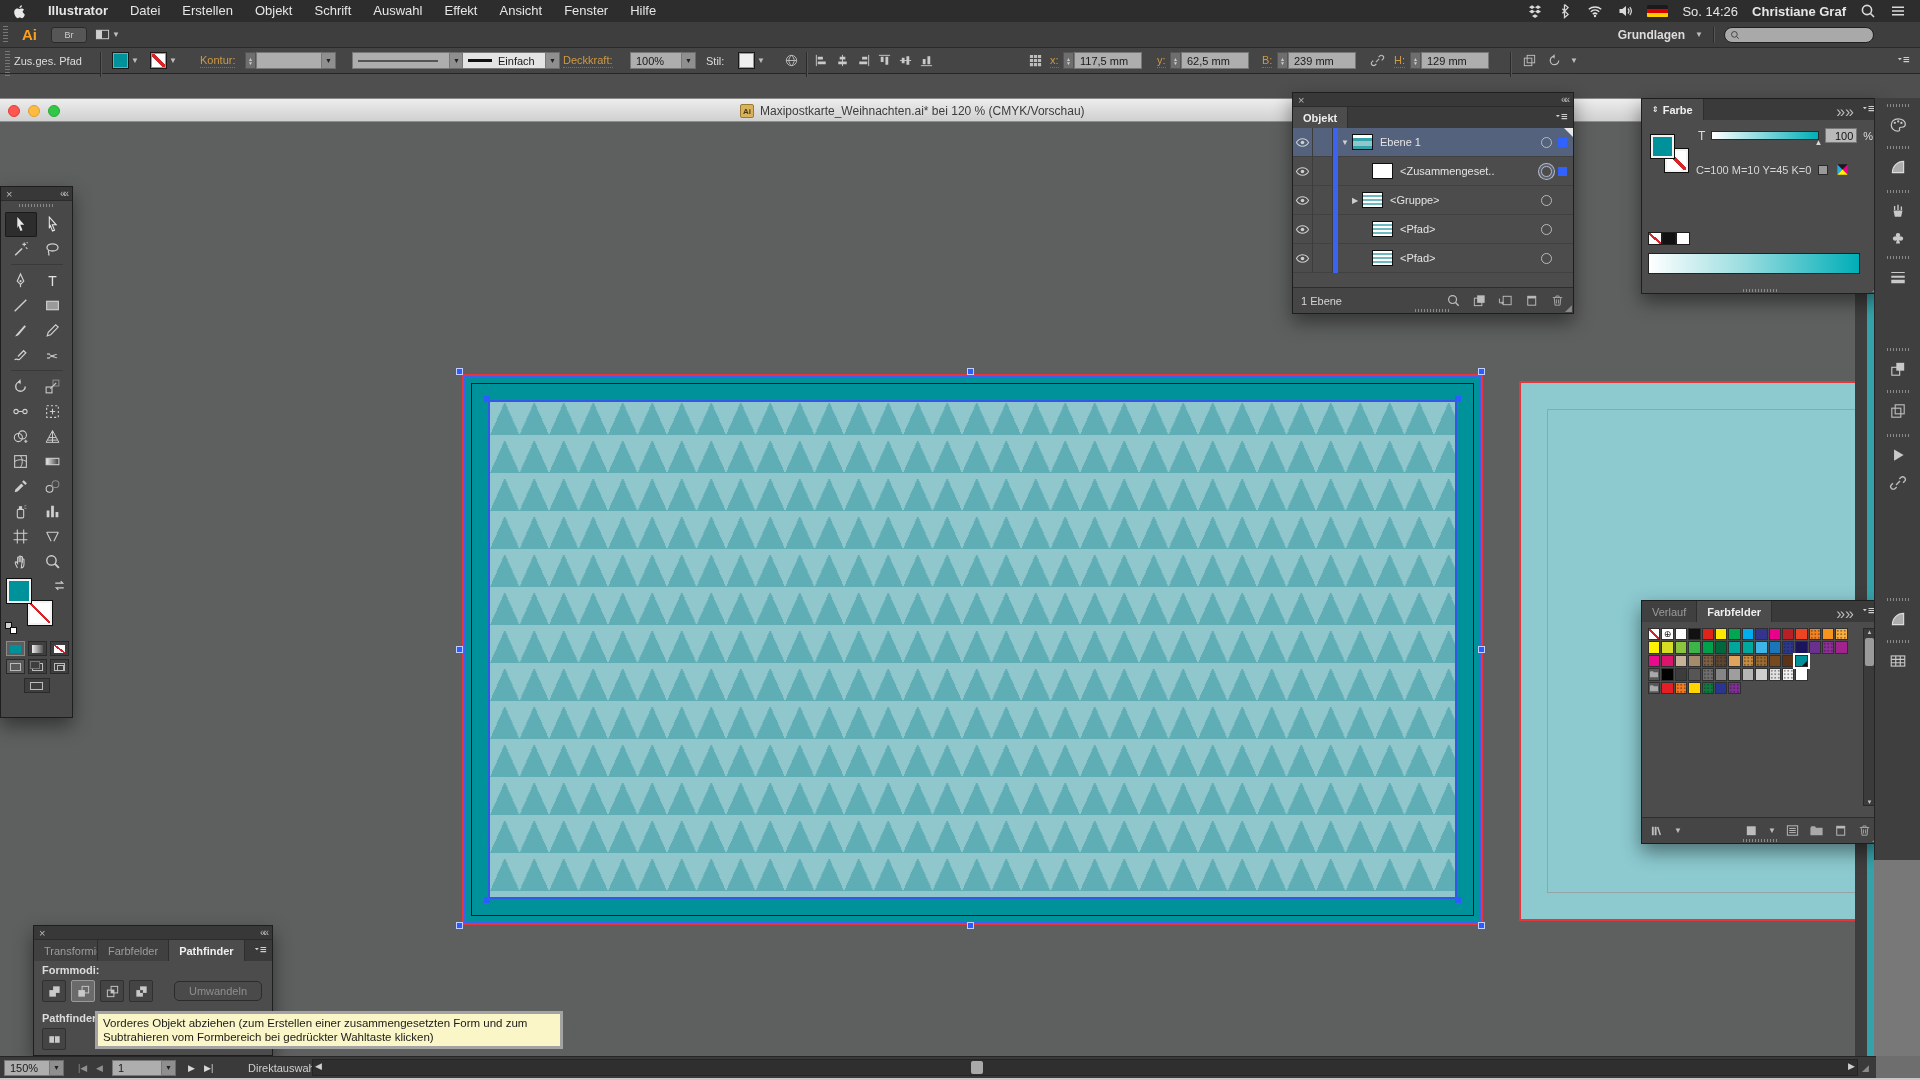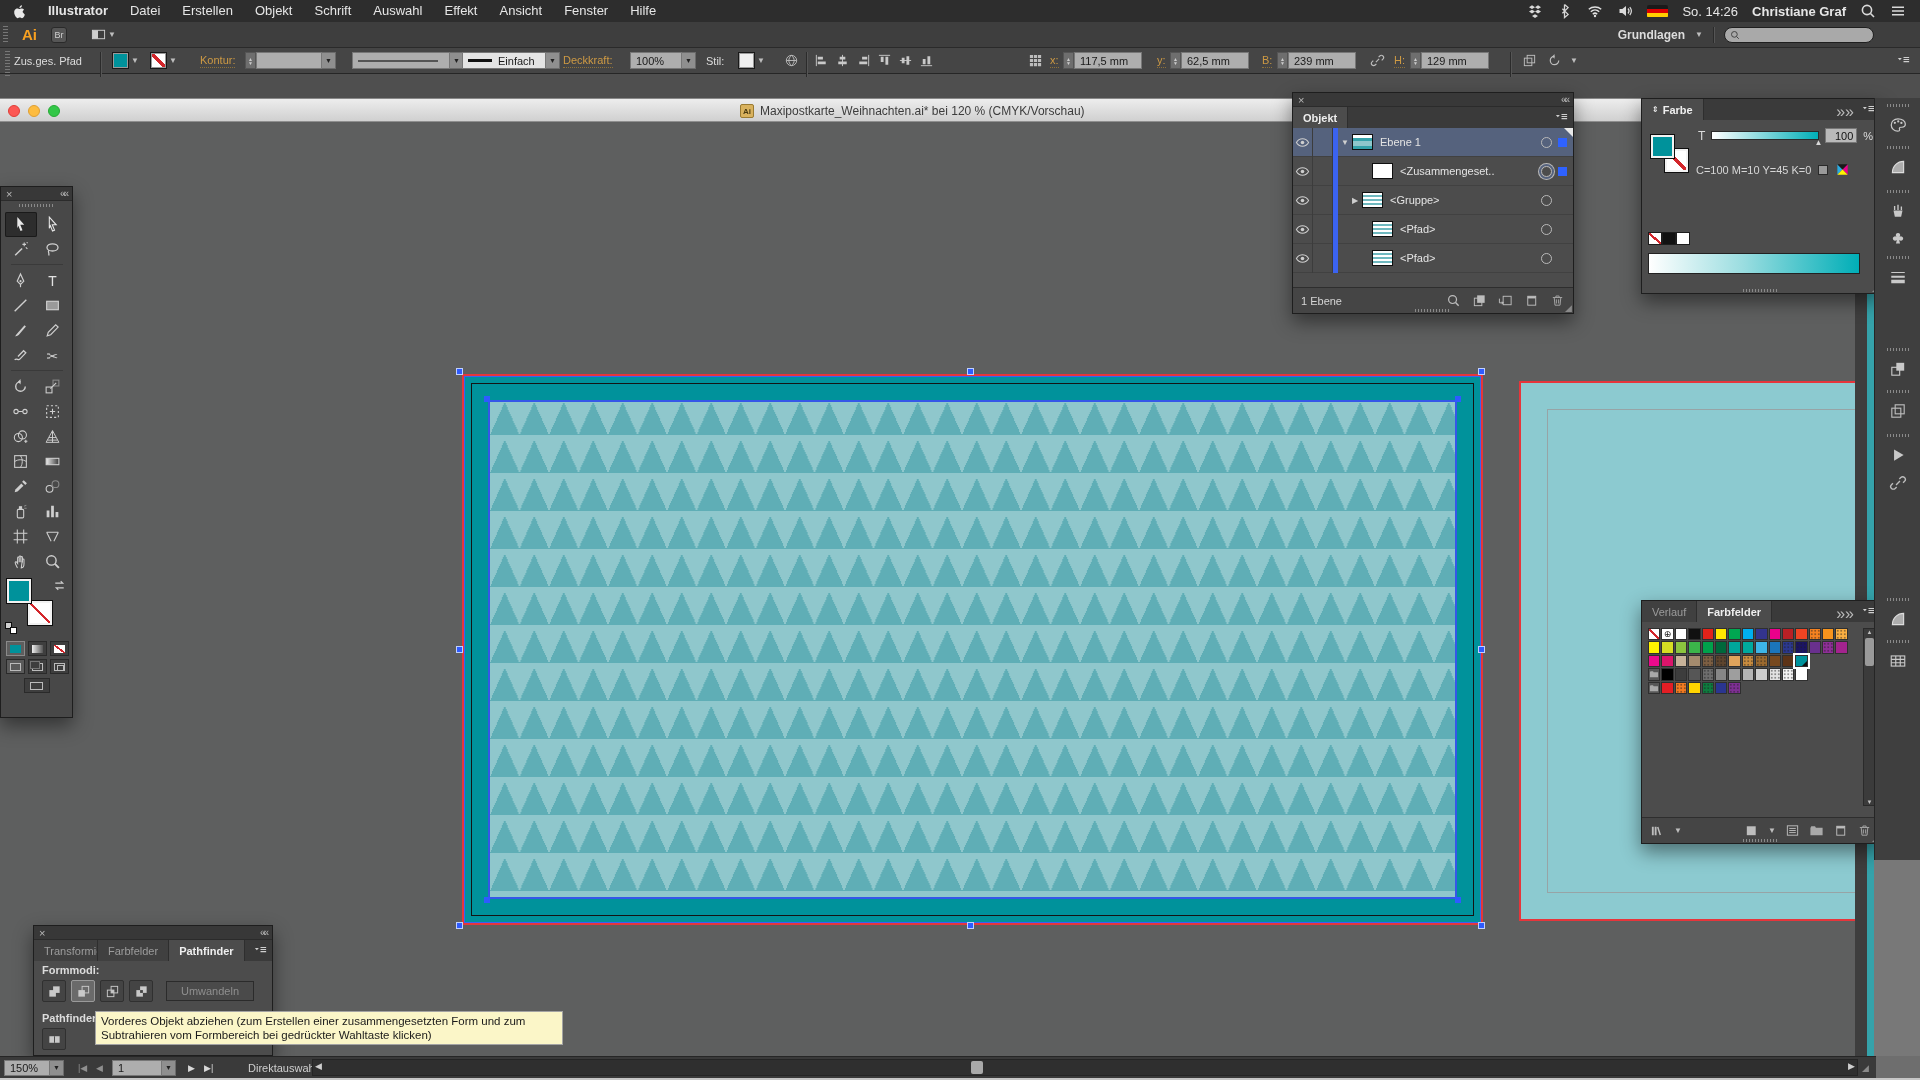--- a/index.html
+++ b/index.html
@@ -17,21 +17,21 @@
   #mb-right .ic svg{width:16px;height:16px}
   .flag{width:21px;height:13px;border-radius:2px;overflow:hidden;display:inline-block}
   .flag div{height:33.4%}
   .clock{font-size:13px}
   .user{font-size:13px;font-weight:bold}
 
   
   #appbar{position:absolute;left:0;top:22px;width:1920px;height:26px;background:#3E3E3E;border-bottom:1px solid #2A2A2A;display:flex;align-items:center;z-index:40}
   .gripv{width:5px;height:18px;margin-left:3px;background:repeating-linear-gradient(180deg,#777 0 1px,transparent 1px 3px)}
   #ai-logo{color:#F7A021;font-weight:bold;font-size:15px;margin:0 14px 0 14px}
-  #br-btn{width:16px;height:16px;background:#565656;border:1px solid #2a2a2a;border-radius:3px;color:#CFCFCF;font-size:9px;display:flex;align-items:center;justify-content:center;margin-right:24px}
+  #br-btn{width:36px;height:16px;background:#565656;border:1px solid #2a2a2a;border-radius:3px;color:#CFCFCF;font-size:9px;display:flex;align-items:center;justify-content:center;margin-right:8px}
   #appbar-right{margin-left:auto;display:flex;align-items:center;gap:10px;padding-right:46px}
   #workspace{color:#DDD;font-size:12px;font-weight:bold}
   .ddarrow{color:#BDBDBD;font-size:8px}
   .vsep{width:1px;height:16px;background:#2B2B2B;box-shadow:1px 0 0 #555}
   #ws-search{width:150px;height:16px;background:#A9A9A9;border:1px solid #1f1f1f;border-radius:8px;display:flex;align-items:center;padding:0 5px;gap:4px;color:#333;font-size:11px}
   #ws-search svg{width:10px;height:10px}
 
   
   #controlbar{position:absolute;left:0;top:48px;width:1920px;height:26px;background:#454545;border-bottom:1px solid #262626;z-index:40;font-size:11px;color:#DDD}
   #controlbar>*{position:absolute;top:0;height:25px;display:flex;align-items:center}
@@ -162,26 +162,26 @@
   .dockg .dots2{width:22px;height:3px;background:repeating-linear-gradient(90deg,#8A8A8A 0 1px,transparent 1px 3px);margin-bottom:4px}
   .dbtn{width:34px;height:28px;display:flex;align-items:center;justify-content:center;border-radius:3px}
   .dbtn svg{width:18px;height:18px}
 
   
   #pathf{left:33px;top:925px;width:240px;height:131px;overflow:hidden;z-index:15}
   #formmodi{position:absolute;left:8px;top:38px;font-size:11px;font-weight:bold;color:#DCDCDC}
   .smrow{position:absolute;left:8px;top:54px;display:flex;gap:5px;align-items:center}
   .smbtn{width:24px;height:22px;background:#444;border:1px solid #303030;border-radius:2px;display:flex;align-items:center;justify-content:center}
   .smbtn.hov{background:#6A6A6A;border-color:#9A9A9A}
-  #umwandeln{width:88px;height:20px;margin-left:8px;background:#4A4A4A;border:1px solid #2B2B2B;border-radius:0;color:#8F8F8F;font-size:11px;display:flex;align-items:center;justify-content:center}
+  #umwandeln{width:88px;height:20px;margin-left:16px;background:#4A4A4A;border:1px solid #2B2B2B;border-radius:5px;color:#8F8F8F;font-size:11px;display:flex;align-items:center;justify-content:center}
   #pflabel{position:absolute;left:8px;top:86px;font-size:11px;font-weight:bold;color:#DCDCDC}
   .pfrow{position:absolute;left:8px;top:102px;display:flex;gap:5px}
 
   
-  #tooltip{position:absolute;left:95px;top:1011px;width:468px;background:#FBF6C8;border:1px solid #a3a3a3;color:#1A1A1A;font-size:11.5px;line-height:14px;padding:2px 5px;z-index:30}
+  #tooltip{position:absolute;left:95px;top:1011px;width:468px;background:#FBF6C8;border:3px solid #a3a3a3;color:#1A1A1A;font-size:11.5px;line-height:14px;padding:2px 5px;z-index:30}
 
   
   #statusbar{position:absolute;left:0;top:1056px;width:1920px;height:22px;background:#3A3A3A;border-top:1px solid #262626;z-index:20;font-size:11px;color:#CFCFCF}
   #statusbar>*{position:absolute;top:0;height:21px;display:flex;align-items:center}
   .navarr{color:#8F8F8F;font-size:9px}
   .navarr.lit{color:#D8D8D8}
   #hscroll{left:312px;top:2px;width:1546px;height:17px;background:#2F2F2F;border:1px solid #252525;position:absolute}
   #hthumb{position:absolute;left:658px;top:1px;width:12px;height:13px;background:#A9A9A9;border-radius:2px}
   #hleft{position:absolute;left:2px;top:1px;font-size:9px;color:#CFCFCF}
   #hright{position:absolute;right:2px;top:1px;font-size:9px;color:#CFCFCF}

